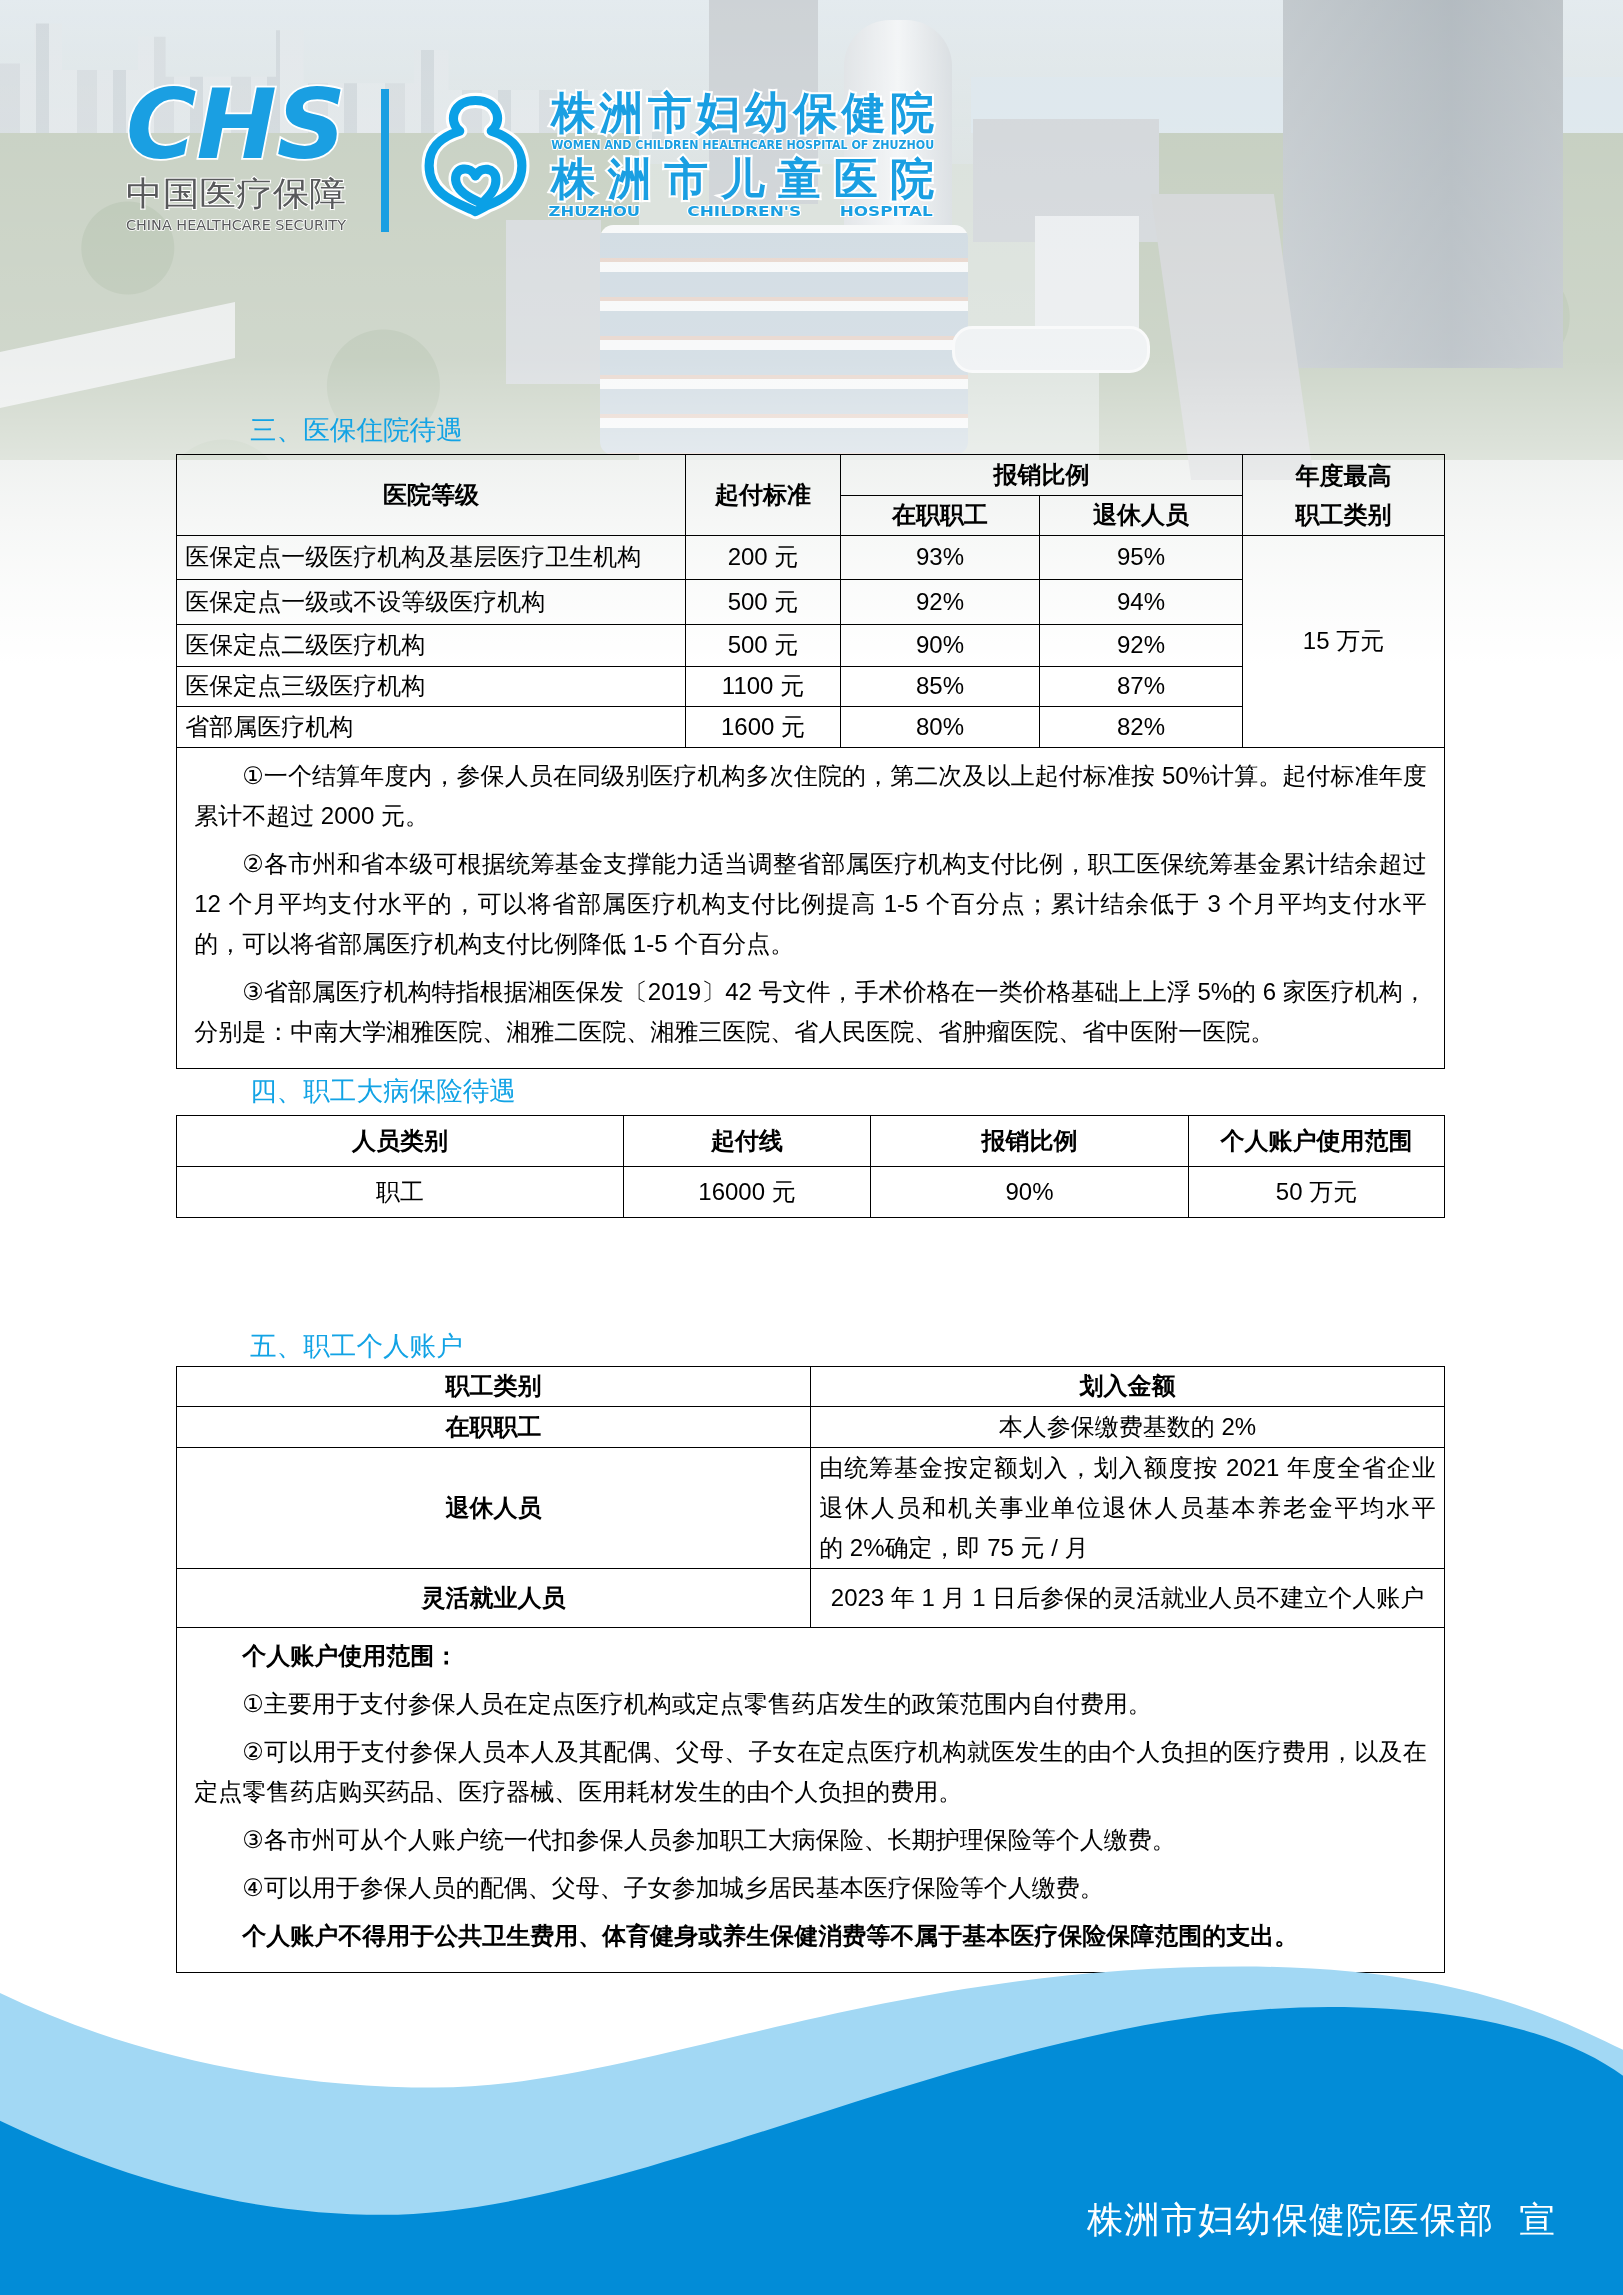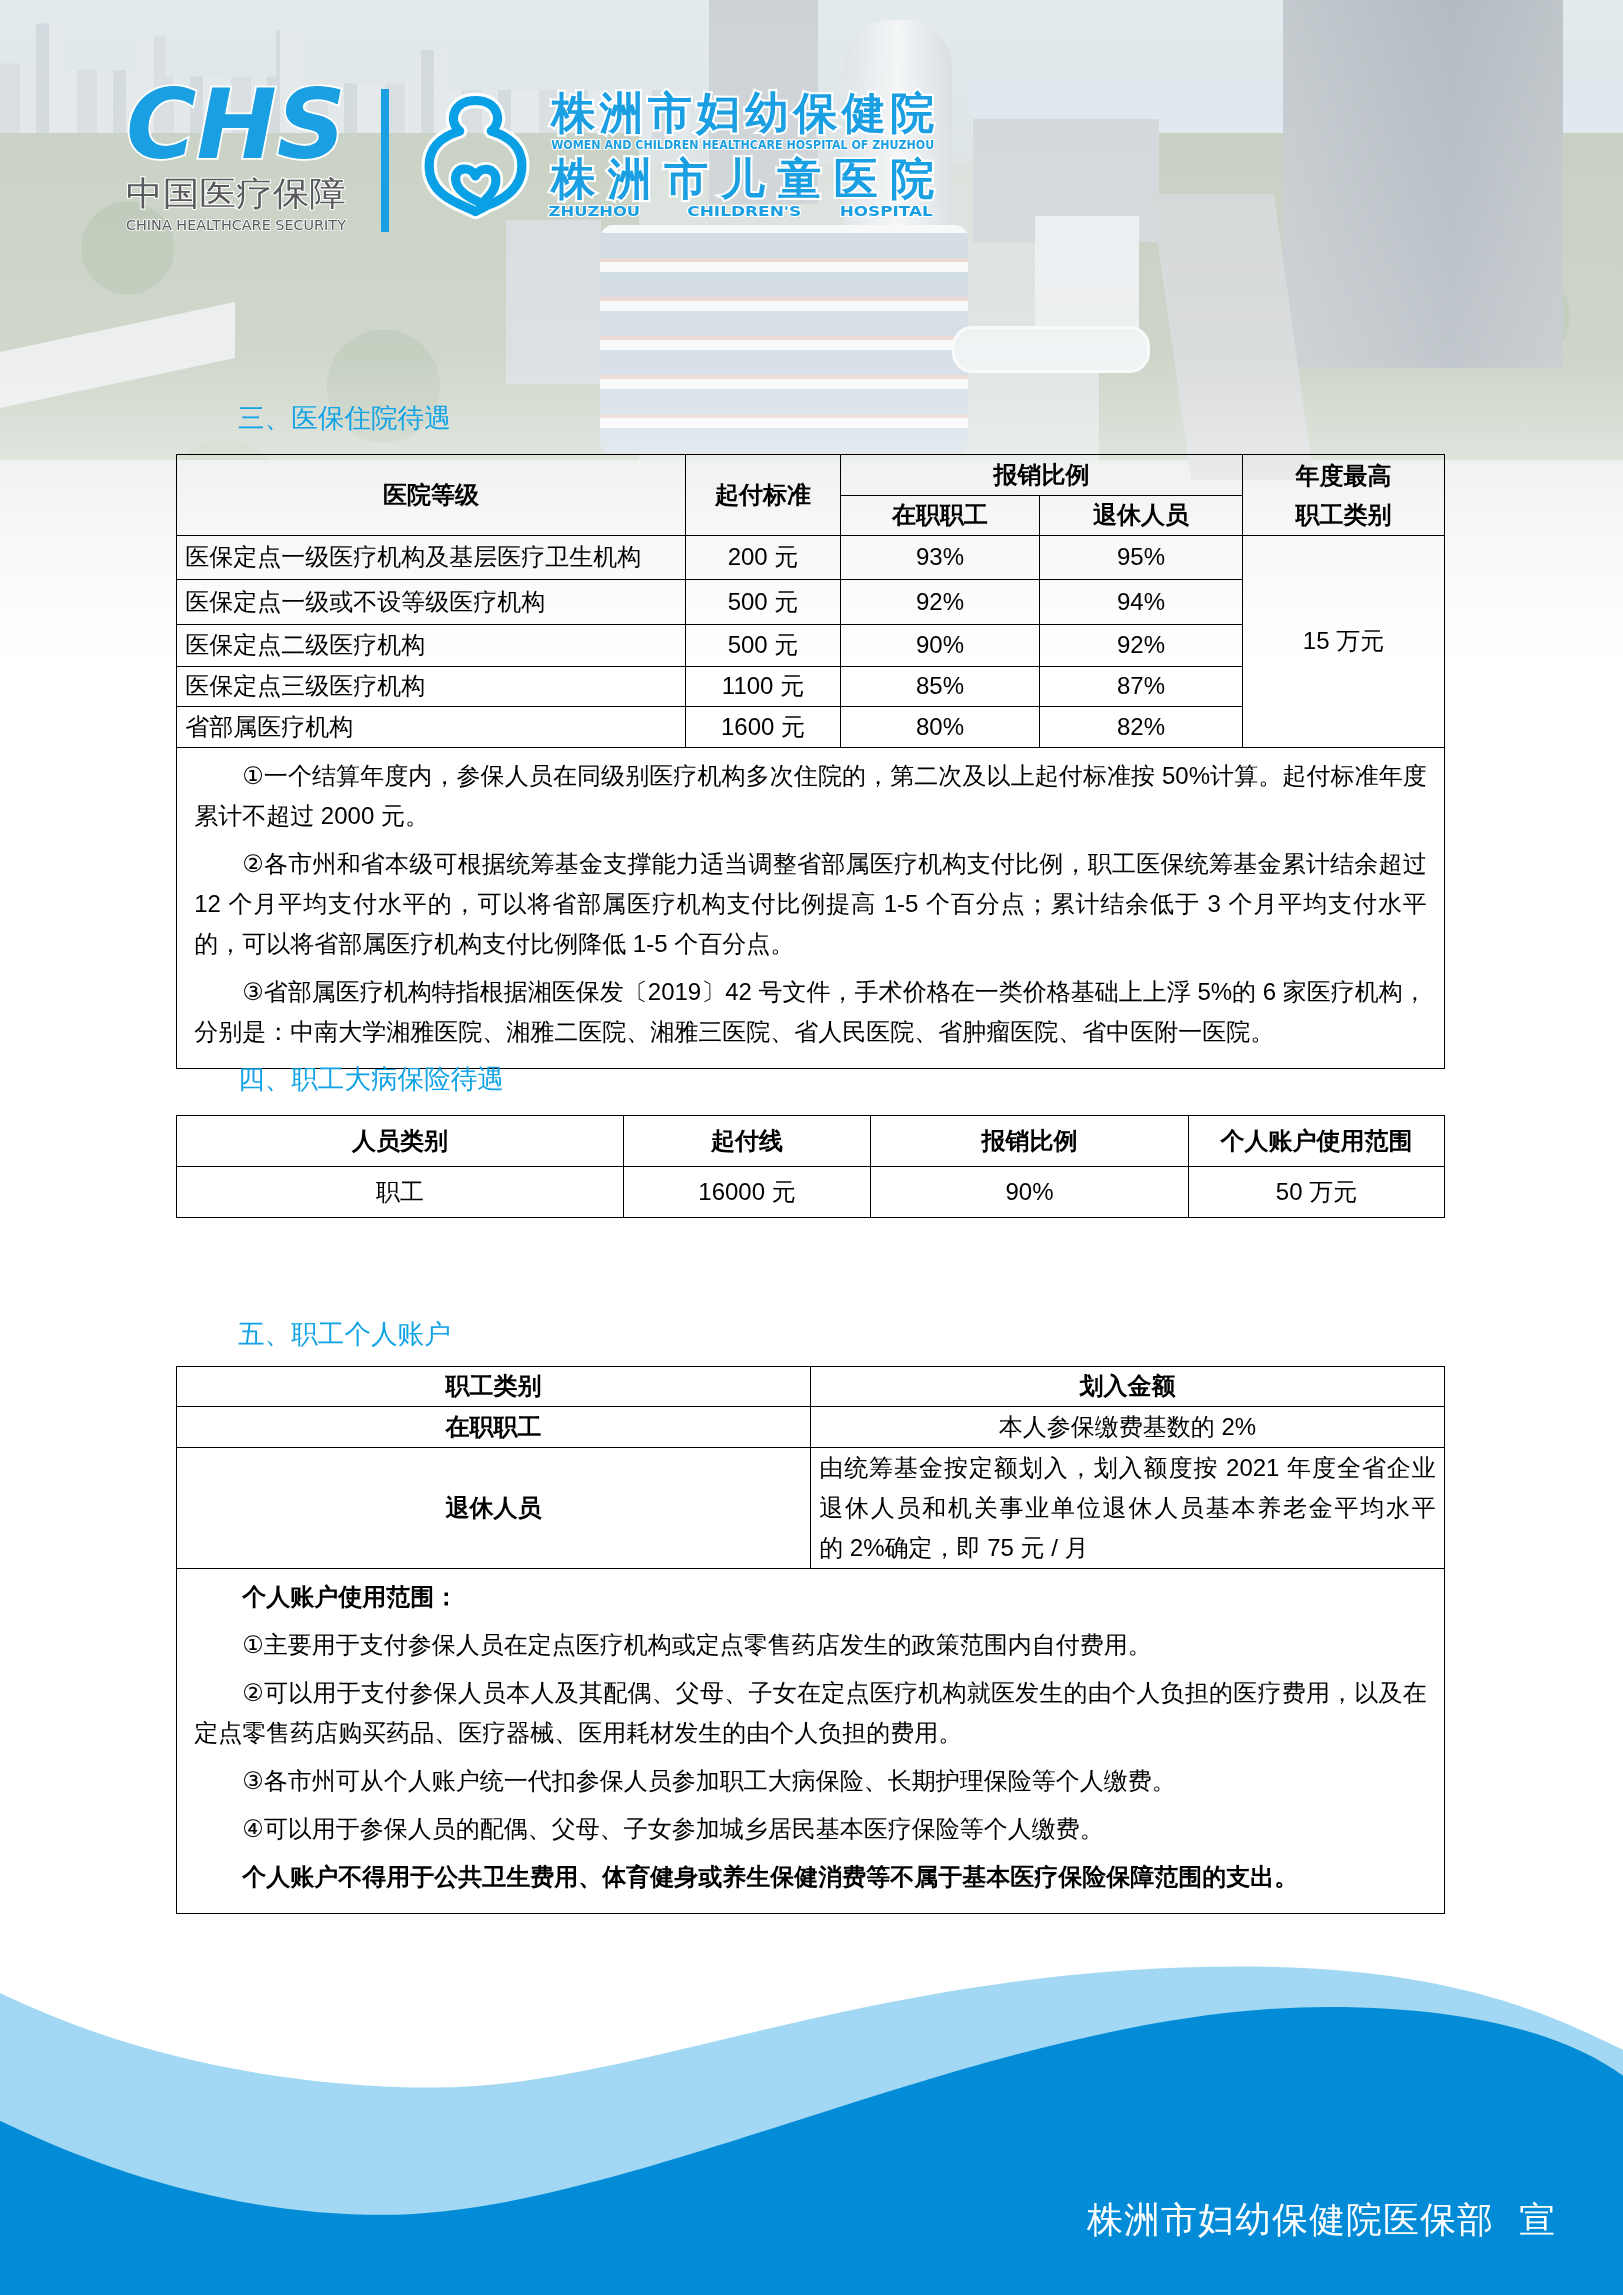--- a/index.html
+++ b/index.html
@@ -49,21 +49,21 @@
             stroke:#fff;stroke-width:7;paint-order:stroke;}
   .chs-cn{font-family:"DejaVu Sans",sans-serif;fill:var(--logo-gray);stroke:#fff;stroke-width:4;paint-order:stroke;}
   .chs-en{font-family:"DejaVu Sans",sans-serif;fill:var(--logo-gray);stroke:#fff;stroke-width:3;paint-order:stroke;}
   .logo-divider{left:381px;top:89px;width:8.2px;height:143px;background:var(--brand);}
   .hosp-icon{left:422px;top:94px;width:107px;height:124px;overflow:visible;}
   .hosp-names{left:547px;top:87px;width:394px;height:133px;overflow:visible;}
   .hosp-cn{font-family:"DejaVu Sans",sans-serif;font-weight:700;fill:var(--brand);stroke:#fff;stroke-width:8;paint-order:stroke;}
   .hosp-en{font-family:"DejaVu Sans",sans-serif;font-weight:700;fill:var(--brand);stroke:#fff;stroke-width:4;paint-order:stroke;}
 
   
-  .sec-title{position:absolute;left:238px;margin:0;font-size:26.6px;line-height:26.6px;font-weight:400;
+  .sec-title{position:absolute;left:238px;margin:12px;font-size:26.6px;line-height:26.6px;font-weight:400;
              color:var(--accent);white-space:nowrap;}
   table.tbl{position:absolute;left:176px;width:1269px;border-collapse:collapse;table-layout:fixed;font-size:24px;}
   .tbl th,.tbl td{border:1.5px solid #000;padding:0 8.2px;text-align:center;vertical-align:middle;line-height:1.2;}
   .tbl th{font-weight:700;}
   .tbl td.left{text-align:left;}
   .tbl .nowrap{white-space:nowrap;}
   .tbl td.notes{text-align:justify;line-height:40px;padding:0 9.2px 8.2px 9.2px;vertical-align:top;}
   .notes p{margin:8px;text-indent:2em;}
   .notes p.bold{font-weight:700;}
   .cap-cell{line-height:39px !important;}
@@ -239,20 +239,26 @@
       </td>
     </tr>
     <tr style="height:119px">
       <th>退休人员</th>
       <td class="amount-multi">
         <span class="line jl nowrap">由统筹基金按定额划入，划入额度按 2021 年度全省企业</span>
         <span class="line jl nowrap">退休人员和机关事业单位退休人员基本养老金平均水平</span>
         <span class="line nowrap">的 2%确定，即 75 元 / 月</span>
       </td>
     </tr>
+    <tr style="height:59px">
+      <th>灵活就业人员</th>
+      <td class="nowrap">
+        <span class="line">2023 年 1 月 1 日后参保的灵活就业人员不建立个人账户</span>
+      </td>
+    </tr>
     <tr style="height:289px">
       <td colspan="2" class="notes">
         <p class="bold">个人账户使用范围：</p>
         <p>①主要用于支付参保人员在定点医疗机构或定点零售药店发生的政策范围内自付费用。</p>
         <p>②可以用于支付参保人员本人及其配偶、父母、子女在定点医疗机构就医发生的由个人负担的医疗费用，以及在定点零售药店购买药品、医疗器械、医用耗材发生的由个人负担的费用。</p>
         <p>③各市州可从个人账户统一代扣参保人员参加职工大病保险、长期护理保险等个人缴费。</p>
         <p>④可以用于参保人员的配偶、父母、子女参加城乡居民基本医疗保险等个人缴费。</p>
         <p class="bold">个人账户不得用于公共卫生费用、体育健身或养生保健消费等不属于基本医疗保险保障范围的支出。</p>
       </td>
     </tr>

